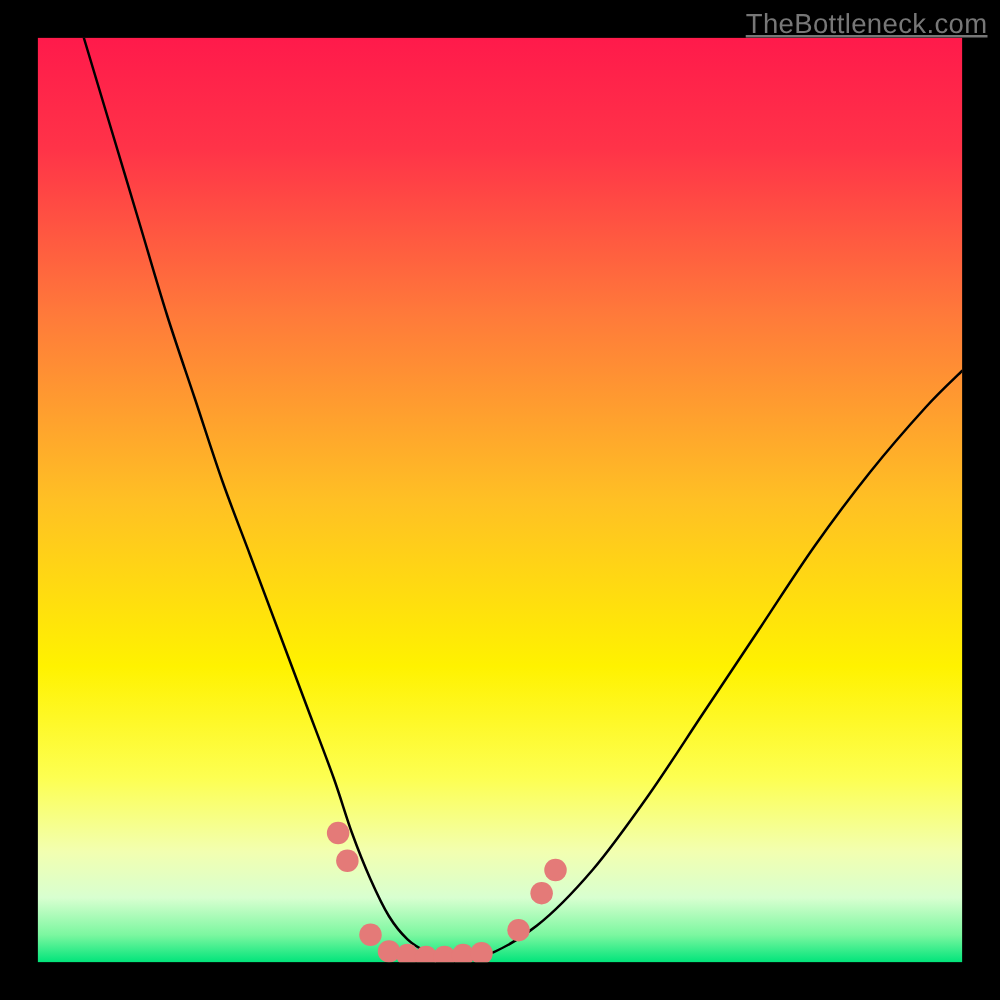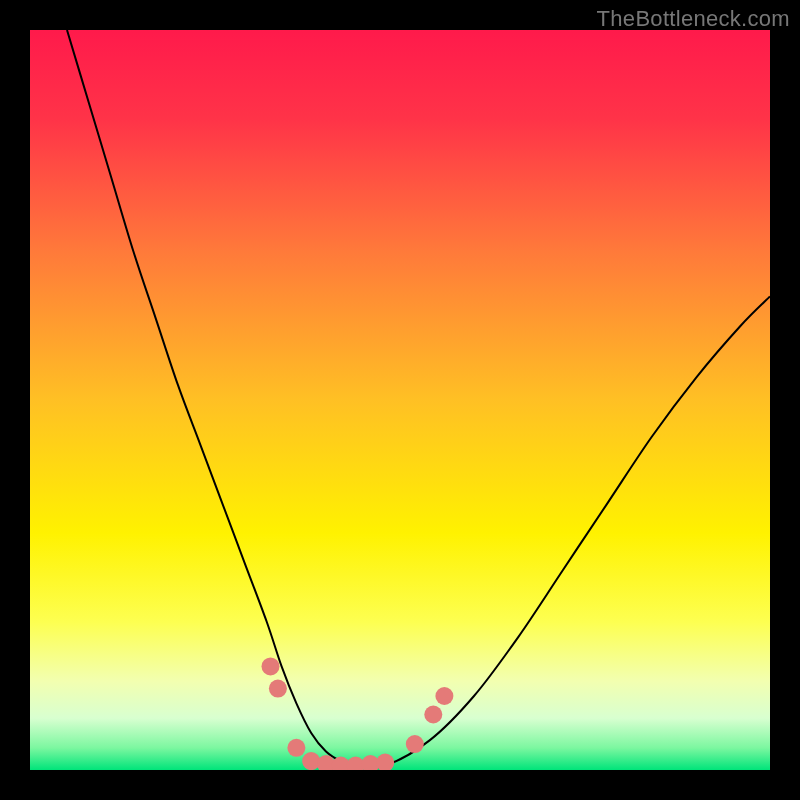--- a/index.html
+++ b/index.html
@@ -28,20 +28,21 @@
     overflow: hidden;
   }
   .watermark {
     position: absolute;
     top: 6px;
     right: 10px;
     color: #777;
     font-size: 22px;
     font-weight: 500;
     letter-spacing: 0.3px;
+    text-decoration: underline;
   }
 </style>
 </head>
 <body>
 
 <div class="frame">
   <div class="plot-area">
     <svg id="chart-svg" width="740" height="740" viewBox="0 0 740 740" preserveAspectRatio="none">
       <defs>
         <linearGradient id="bg-grad" x1="0" y1="0" x2="0" y2="1">

